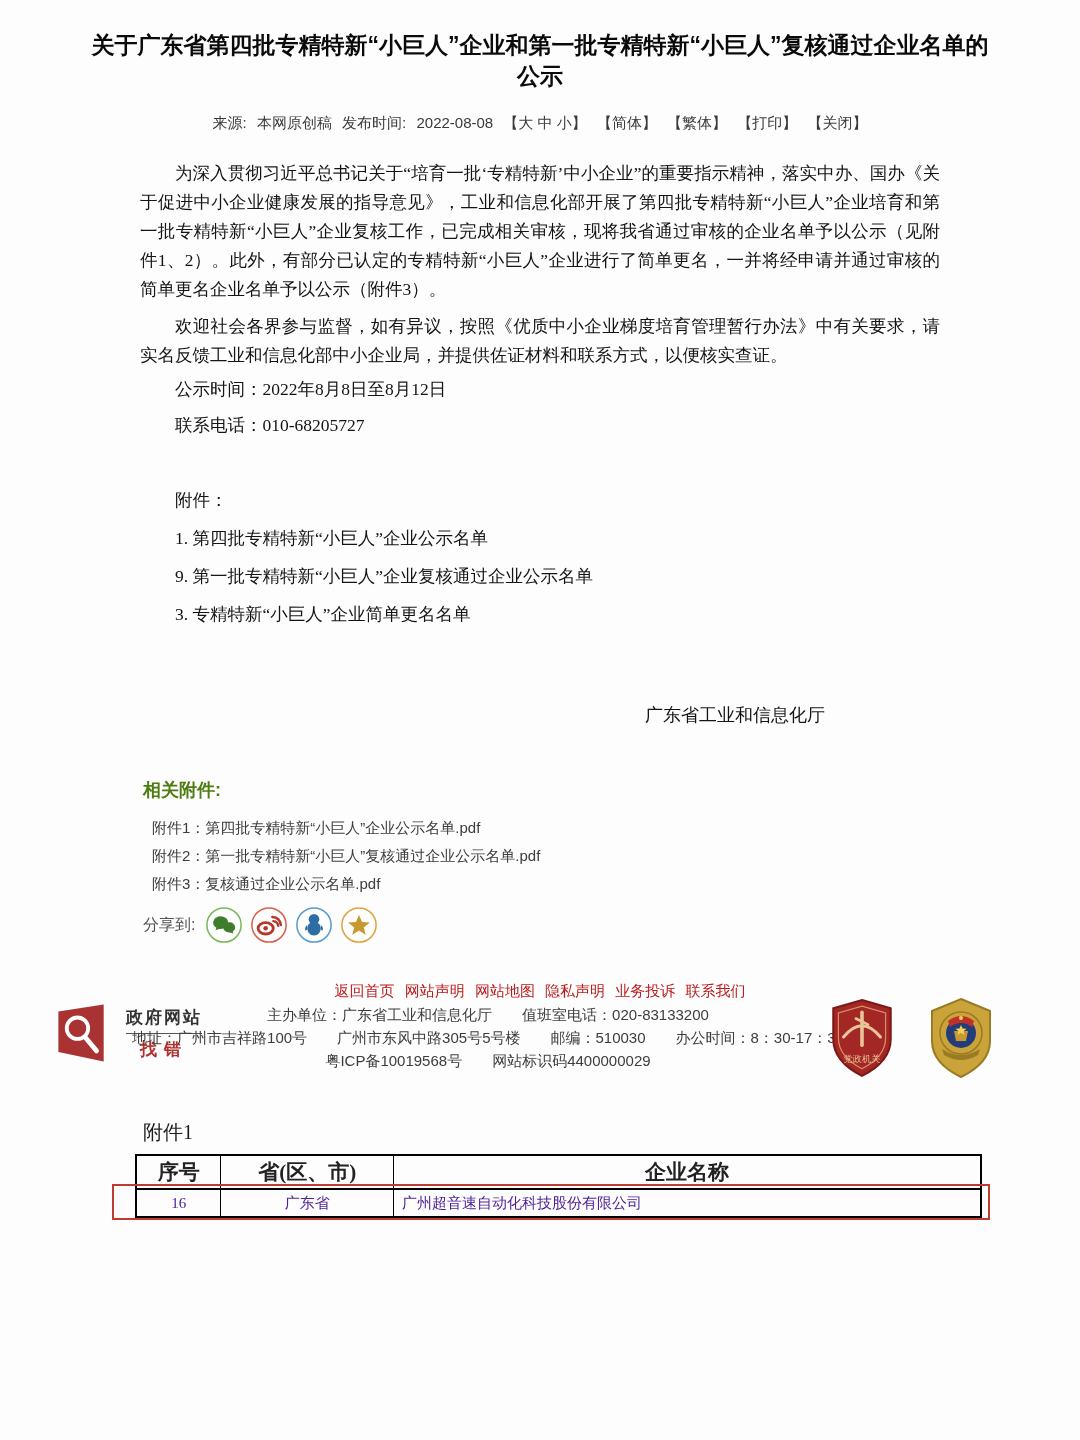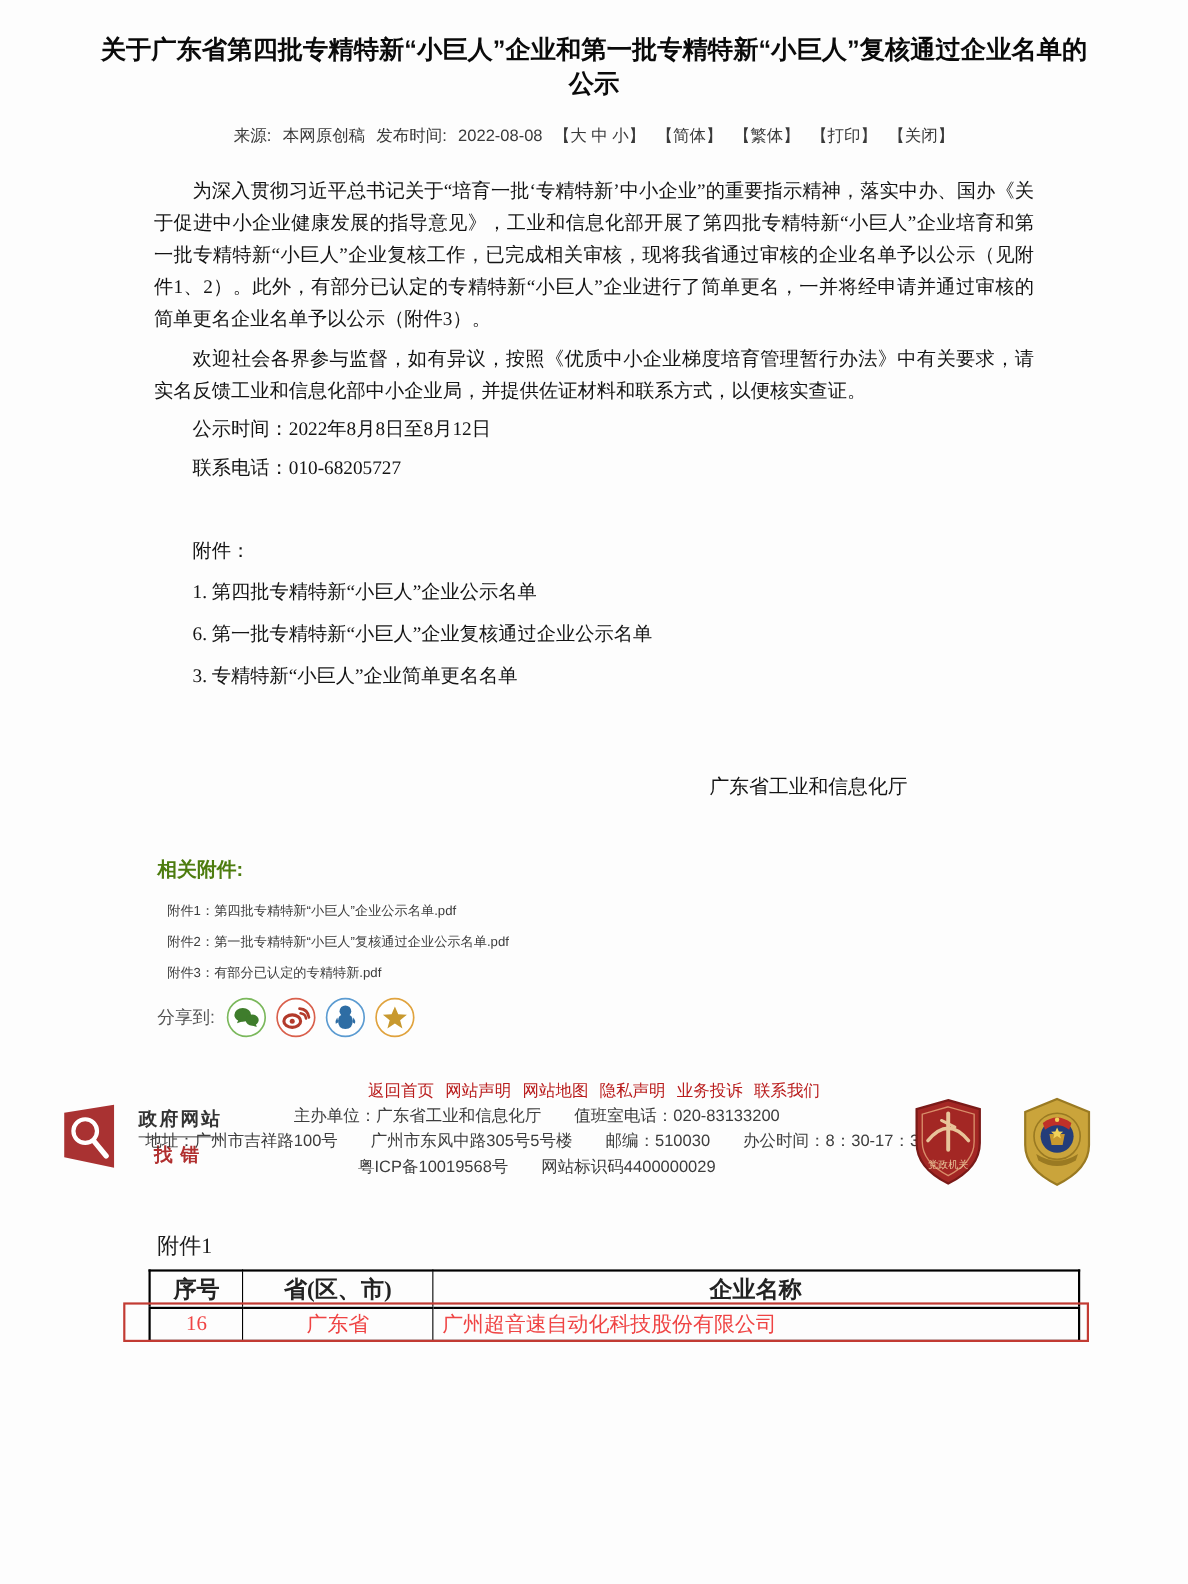--- a/index.html
+++ b/index.html
@@ -30,21 +30,21 @@
   .l-phone { margin-top:7px; }
   .l-attach-head { margin-top:46px; }
   .l-item { margin-top:9px; }
   .sig-block { margin-top:72px; }
   .signer { text-align:right; padding-right:115px; font-size:18px; line-height:29px; }
   .sign-date { text-align:right; padding-right:183px; font-size:17px; line-height:29px; margin-top:13px; }
 
   .related { margin:48px 0 0 143px; }
   .related-title { color:#4d7c0f; font-weight:bold; font-size:18px; }
   .related-links { margin:12px 0 0 9px; }
-  .related-link-row { font-size:12px; line-height:28px; color:#3c3c3c; }
+  .related-link-row { font-size:15px; line-height:28px; color:#3c3c3c; }
   .rl-file { color:#3c3c3c; text-decoration:none; cursor:pointer; }
 
   .share-row { margin:8px 0 0 143px; display:flex; align-items:center; }
   .share-label { font-size:16px; color:#555; margin-right:10px; }
   .share-icon { width:38px; height:38px; display:block; margin-right:7px; cursor:pointer; }
 
   .footer-links { margin-top:38px; text-align:center; font-size:15px; color:#5a5a5a; }
   .footer-links a { color:#b91c1c; text-decoration:none; margin:0 3px; cursor:pointer; }
 
   .footer-band { position:relative; margin-top:0; height:96px; }
@@ -63,21 +63,21 @@
   .attach-section { margin-top:22px; }
   .attach-label { margin-left:143px; font-size:20px; color:#1c1c1c; font-family:"Liberation Serif","DejaVu Serif",serif; }
   .attach-table-title { text-align:center; font-size:27px; font-weight:bold; margin-top:8px; color:#000; letter-spacing:1px; }
   .table-wrap { position:relative; width:847px; margin:8px 0 0 135px; }
   .company-table {
     border-collapse:collapse; width:100%; border:2.5px solid #000;
     font-family:"Liberation Serif","DejaVu Serif",serif;
   }
   .company-table th, .company-table td { border:1.6px solid #000; }
   .company-table th { font-size:21px; font-weight:bold; height:34px; border-bottom:2.5px solid #000; }
-  .company-table td { font-size:19px; height:28px; text-align:center; color:#ef4444; }
+  .company-table td { font-size:15px; height:28px; text-align:center; color:#4c1d95; }
   .company-table td.company { text-align:left; padding-left:8px; }
   .highlight-box {
     position:absolute; left:-23px; top:30px; width:878px; height:36px;
     border:2px solid #c23b33; pointer-events:none;
   }
 </style>
 </head>
 <body>
 
 <div class="doc-title">关于广东省第四批专精特新“小巨人”企业和第一批专精特新“小巨人”复核通过企业名单的公示</div>
@@ -94,38 +94,38 @@
   <span class="btn">【关闭】</span>
 </div>
 
 <div class="article">
   <p class="body-para">为深入贯彻习近平总书记关于“培育一批‘专精特新’中小企业”的重要指示精神，落实中办、国办《关于促进中小企业健康发展的指导意见》，工业和信息化部开展了第四批专精特新“小巨人”企业培育和第一批专精特新“小巨人”企业复核工作，已完成相关审核，现将我省通过审核的企业名单予以公示（见附件1、2）。此外，有部分已认定的专精特新“小巨人”企业进行了简单更名，一并将经申请并通过审核的简单更名企业名单予以公示（附件3）。</p>
   <p class="body-para p2">欢迎社会各界参与监督，如有异议，按照《优质中小企业梯度培育管理暂行办法》中有关要求，请实名反馈工业和信息化部中小企业局，并提供佐证材料和联系方式，以便核实查证。</p>
   <p class="info-line l-time">公示时间：2022年8月8日至8月12日</p>
   <p class="info-line l-phone">联系电话：010-68205727</p>
   <p class="info-line l-attach-head">附件：</p>
   <p class="info-line l-item">1. 第四批专精特新“小巨人”企业公示名单</p>
-  <p class="info-line l-item">6. 第一批专精特新“小巨人”企业复核通过企业公示名单</p>
+  <p class="info-line l-item">9. 第一批专精特新“小巨人”企业复核通过企业公示名单</p>
   <p class="info-line l-item">3. 专精特新“小巨人”企业简单更名名单</p>
   <div class="sig-block">
     <div class="signer">广东省工业和信息化厅</div>
   </div>
 </div>
 
 <div class="related">
   <div class="related-title">相关附件:</div>
   <div class="related-links">
     <div class="related-link-row">
       <span>附件1：</span><a class="rl-file">第四批专精特新“小巨人”企业公示名单.pdf</a>
     </div>
     <div class="related-link-row">
       <span>附件2：</span><a class="rl-file">第一批专精特新“小巨人”复核通过企业公示名单.pdf</a>
     </div>
     <div class="related-link-row">
-      <span>附件3：</span><a class="rl-file">有部分已认定的专精特新.pdf</a>
+      <span>附件3：</span><a class="rl-file">复核通过企业公示名单.pdf</a>
     </div>
   </div>
 </div>
 
 <div class="share-row">
   <span class="share-label">分享到:</span>
   <svg class="share-icon" viewBox="0 0 40 40">
     <circle cx="20" cy="20" r="18" fill="#fff" stroke="#7bb85c" stroke-width="1.6"></circle>
     <ellipse cx="16.5" cy="17.5" rx="8" ry="6.6" fill="#3f7d2c"></ellipse>
     <path d="M11 25.5 l1.6 -4 4 2.2 z" fill="#3f7d2c"></path>

